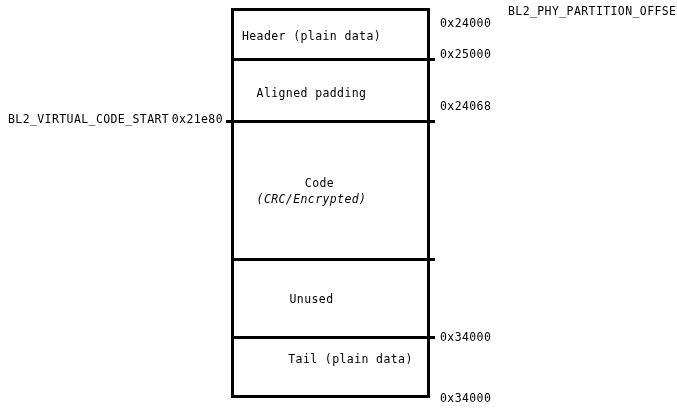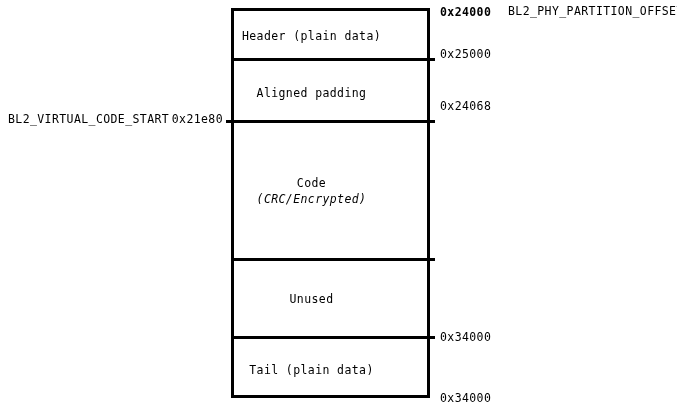--- a/index.html
+++ b/index.html
@@ -90,28 +90,28 @@
 
   <div class="divider" style="top:58px;"></div>
   <div class="divider short" style="top:120px;"></div>
   <div class="divider" style="top:258px;"></div>
   <div class="divider" style="top:336px;"></div>
 
   <div class="seg-label" style="top:28px;">Header (plain data)</div>
 
   <div class="seg-label" style="top:85px;">Aligned padding</div>
 
-  <div class="seg-label" style="top:175px;">Code</div>
+  <div class="seg-label" style="top:175px;margin-left:8px;">Code</div>
   <div class="seg-label" style="top:191px;font-style:italic;">(CRC/Encrypted)</div>
 
   <div class="seg-label" style="top:291px;">Unused</div>
 
-  <div class="seg-label" style="top:362px;">Tail (plain data)</div>
+  <div class="seg-label" style="top:351px;padding-left:39px;">Tail (plain data)</div>
 
-  <div class="addr addr-right" style="top:6px;font-weight:bold;">0x24000</div>
+  <div class="addr addr-right" style="top:17px;">0x24000</div>
   <div class="addr sym-right" style="top:5px;">BL2_PHY_PARTITION_OFFSET</div>
 
   <div class="addr addr-right" style="top:48px;">0x25000</div>
 
   <div class="addr addr-right" style="top:100px;">0x24068</div>
 
   <div class="addr addr-right" style="top:331px;">0x34000</div>
 
   <div class="addr addr-right" style="top:392px;">0x34000</div>
 

